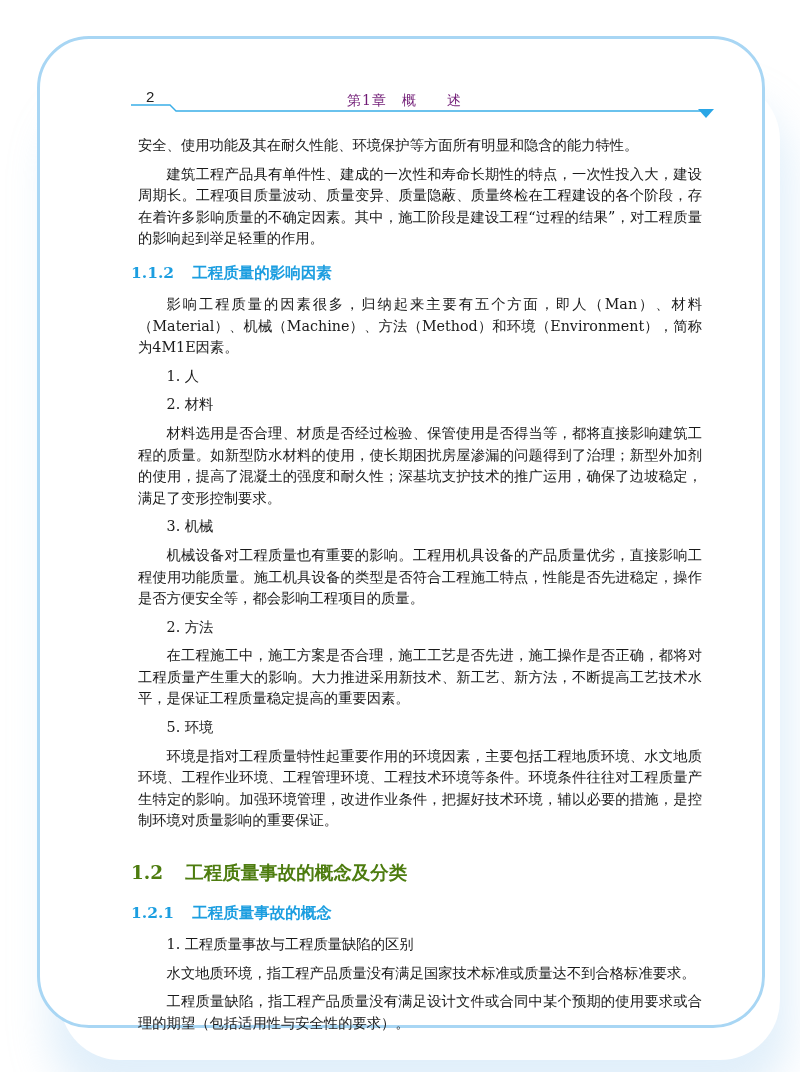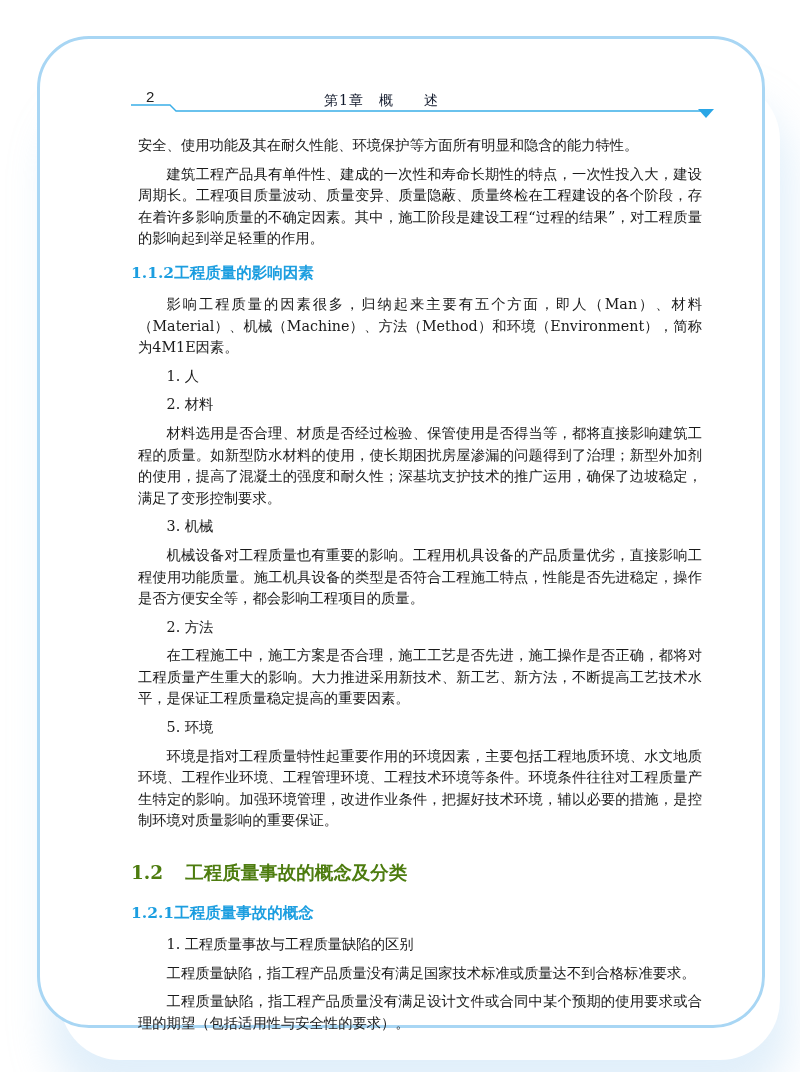--- a/index.html
+++ b/index.html
@@ -17,40 +17,40 @@
   .frame {
     position:absolute; left:37px; top:36px; width:722px; height:986px;
     border:3px solid #a8d6f4; border-radius:52px; background:#ffffff;
     box-sizing:content-box;
   }
   .page-num {
     position:absolute; left:146px; top:88px; font-size:15px; color:#222;
     font-family:"Liberation Sans", sans-serif;
   }
   .chapter-title {
-    position:absolute; left:324px; top:92px; font-size:14px; color:#0f172a;
+    position:absolute; left:347px; top:92px; font-size:14px; color:#701a75;
     letter-spacing:1px;
   }
   .rule { position:absolute; left:0; top:0; }
   .content {
     position:absolute; left:131px; top:128px; width:578px;
     font-size:14.3px; line-height:21.6px; color:#1a1a1a;
     text-align:justify;
   }
   .content p { margin:7px; }
   .indent { text-indent:2em; }
   .h3 {
     color:#1c9ee0; font-weight:bold; font-size:15.5px;
     margin:12px 0 10px 0 !important; line-height:22px;
   }
   .h2 {
     color:#4d7c0f; font-weight:bold; font-size:18.5px;
     margin:28px 0 16px 0 !important; line-height:26px;
   }
-  .num { display:inline-block; margin-right:0; }
+  .num { display:inline-block; margin-right:18px; }
 </style>
 </head>
 <body>
 
 <div class="shadow"></div>
 <div class="frame"></div>
 
 <div class="page-num">2</div>
 <div class="chapter-title">第1章　概　　述</div>
 
@@ -83,15 +83,15 @@
   <p class="indent">环境是指对工程质量特性起重要作用的环境因素，主要包括工程地质环境、水文地质环境、工程作业环境、工程管理环境、工程技术环境等条件。环境条件往往对工程质量产生特定的影响。加强环境管理，改进作业条件，把握好技术环境，辅以必要的措施，是控制环境对质量影响的重要保证。</p>
 
   <p class="h2">
     <span class="num" style="margin-right:22px">1.2</span><span>工程质量事故的概念及分类</span>
   </p>
 
   <p class="h3">
     <span class="num">1.2.1</span><span>工程质量事故的概念</span>
   </p>
   <p class="indent">1. 工程质量事故与工程质量缺陷的区别</p>
-  <p class="indent">工程质量缺陷，指工程产品质量没有满足国家技术标准或质量达不到合格标准要求。</p>
+  <p class="indent">水文地质环境，指工程产品质量没有满足国家技术标准或质量达不到合格标准要求。</p>
   <p class="indent">工程质量缺陷，指工程产品质量没有满足设计文件或合同中某个预期的使用要求或合理的期望（包括适用性与安全性的要求）。</p>
 </div>
 
 </body></html>

